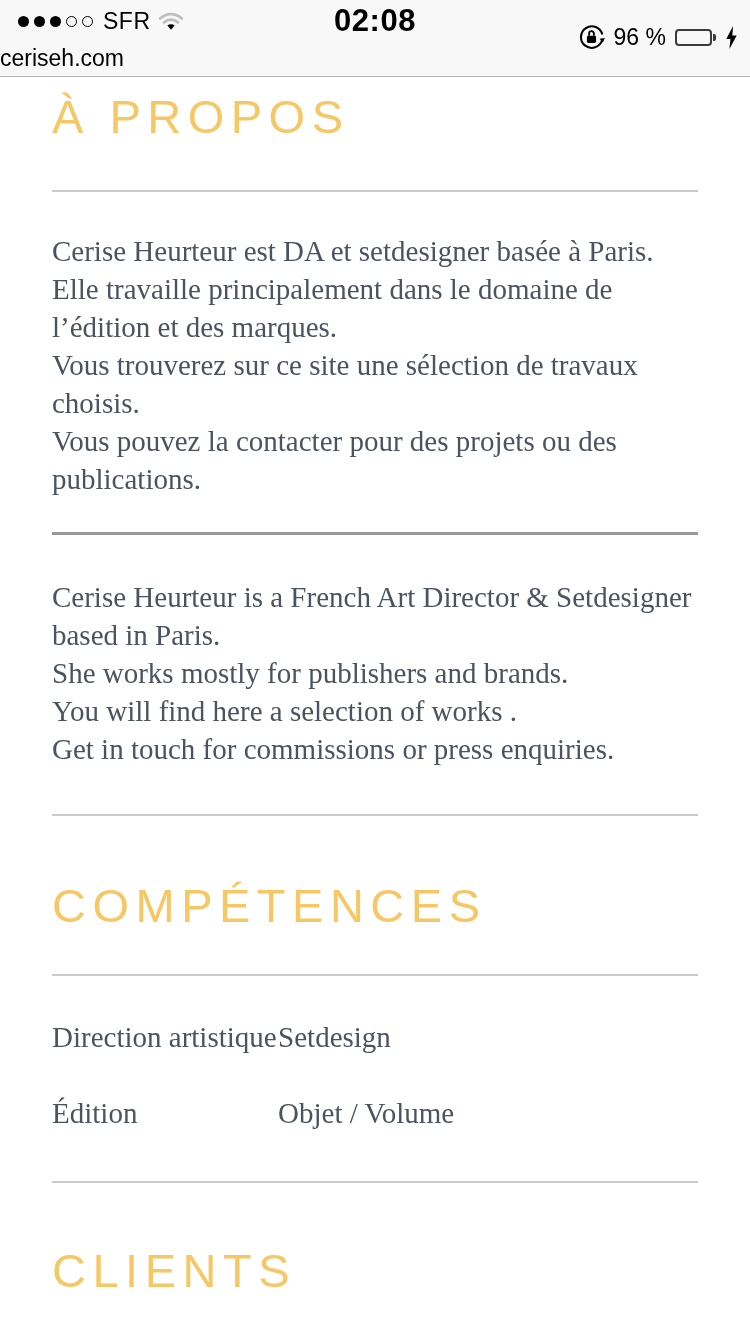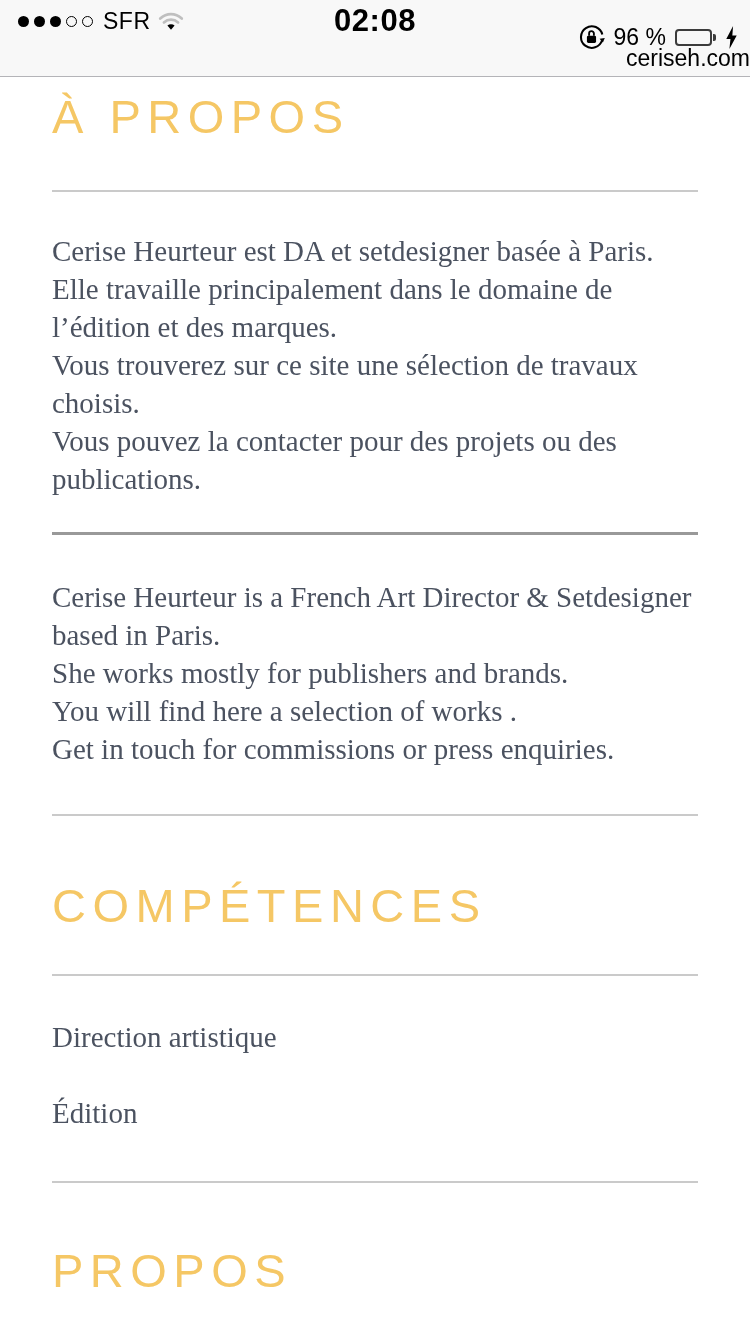--- a/index.html
+++ b/index.html
@@ -40,21 +40,21 @@
   .battery-body {
     width: 37px; height: 17px;
     border: 2px solid #3c3c3c; border-radius: 4px;
     padding: 1px; background: #f8f8f8;
   }
   .battery-fill { height: 100%; border-radius: 2px; }
   .battery-tip { width: 3px; height: 7px; background: #3c3c3c; border-radius: 0 2px 2px 0; margin-left: 1px; }
 
   .url-bar {
     height: 36px;
-    display: flex; align-items: center; justify-content: flex-end;
+    display: flex; align-items: center; justify-content: flex-start;
   }
   .url-text { font-size: 23px; color: #000; }
 
   
   main { padding: 0 52px 26px 52px; }
   .section-title {
     font-family: "Liberation Sans", "DejaVu Sans", sans-serif;
     font-weight: 300;
     font-size: 47px;
     line-height: 54px;
@@ -167,20 +167,24 @@
   <hr class="hr-light hr-3">
 
   <h1 class="section-title t-comp">COMPÉTENCES</h1>
   <hr class="hr-light hr-4">
 
   <div class="skills">
     <div class="skill-col">
       <div class="skill-item">Direction artistique</div>
       <div class="skill-item">Édition</div>
     </div>
+    <div class="skill-col">
+      <div class="skill-item">Setdesign</div>
+      <div class="skill-item">Objet / Volume</div>
+    </div>
   </div>
 
   <hr class="hr-light hr-5">
 
-  <h1 class="section-title t-clients">PROPOS</h1>
+  <h1 class="section-title t-clients">CLIENTS</h1>
   <hr class="hr-light hr-6">
 
 </main>
 
 </body></html>

